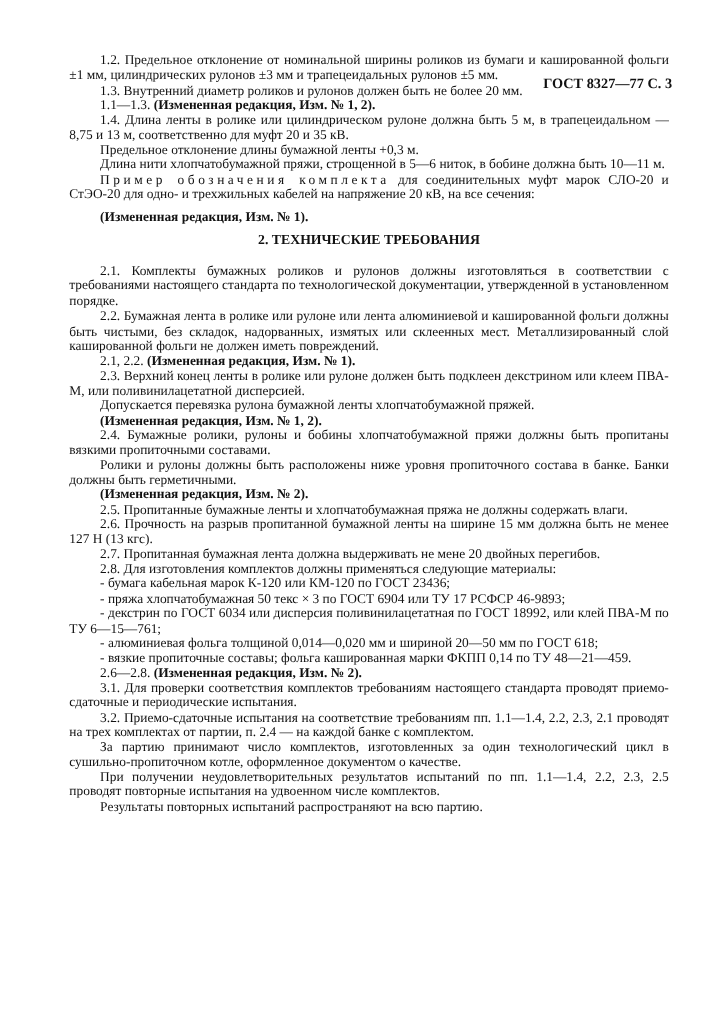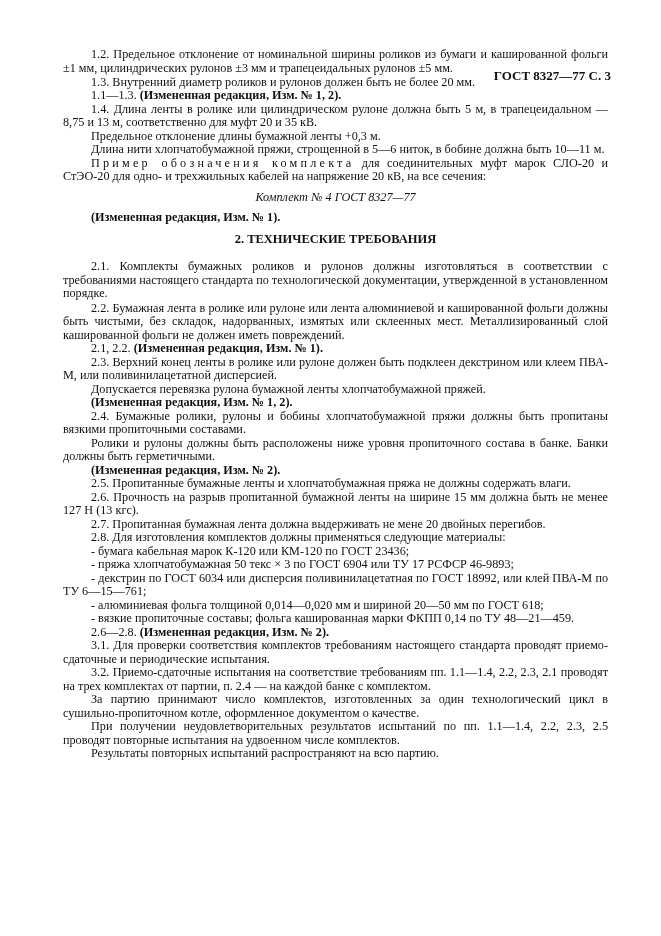--- a/index.html
+++ b/index.html
@@ -23,21 +23,20 @@
 
 <div class="content">
   <p>1.2. Предельное отклонение от номинальной ширины роликов из бумаги и кашированной фольги ±1 мм, цилиндрических рулонов ±3 мм и трапецеидальных рулонов ±5 мм.</p>
   <div class="gap"></div>
   <p>1.3. Внутренний диаметр роликов и рулонов должен быть не более 20 мм.</p>
   <p><span>1.1—1.3. </span><b>(Измененная редакция, Изм. № 1, 2).</b></p>
   <p>1.4. Длина ленты в ролике или цилиндрическом рулоне должна быть 5 м, в трапецеидальном — 8,75 и 13 м, соответственно для муфт 20 и 35 кВ.</p>
   <p>Предельное отклонение длины бумажной ленты +0,3 м.</p>
   <p>Длина нити хлопчатобумажной пряжи, строщенной в 5—6 ниток, в бобине должна быть 10—11 м.</p>
   <p><span class="spaced">Пример обозначения комплекта</span><span> для соединительных муфт марок СЛО-20 и СтЭО-20 для одно- и трехжильных кабелей на напряжение 20 кВ, на все сечения:</span></p>
-  <p class="center italic" style="margin-top:7px;">Комплект № 4 ГОСТ 8327—77</p>
   <p style="margin-top:7px;"><b>(Измененная редакция, Изм. № 1).</b></p>
 
   <h2 style="margin-top:8px; margin-bottom:14px;">2. ТЕХНИЧЕСКИЕ ТРЕБОВАНИЯ</h2>
 
   <p>2.1. Комплекты бумажных роликов и рулонов должны изготовляться в соответствии с требованиями настоящего стандарта по технологической документации, утвержденной в установленном порядке.</p>
   <p style="margin-top:1px;">2.2. Бумажная лента в ролике или рулоне или лента алюминиевой и кашированной фольги должны быть чистыми, без складок, надорванных, измятых или склеенных мест. Металлизированный слой кашированной фольги не должен иметь повреждений.</p>
   <p><span>2.1, 2.2. </span><b>(Измененная редакция, Изм. № 1).</b></p>
   <p>2.3. Верхний конец ленты в ролике или рулоне должен быть подклеен декстрином или клеем ПВА-М, или поливинилацетатной дисперсией.</p>
   <p>Допускается перевязка рулона бумажной ленты хлопчатобумажной пряжей.</p>
   <p><b>(Измененная редакция, Изм. № 1, 2).</b></p>

